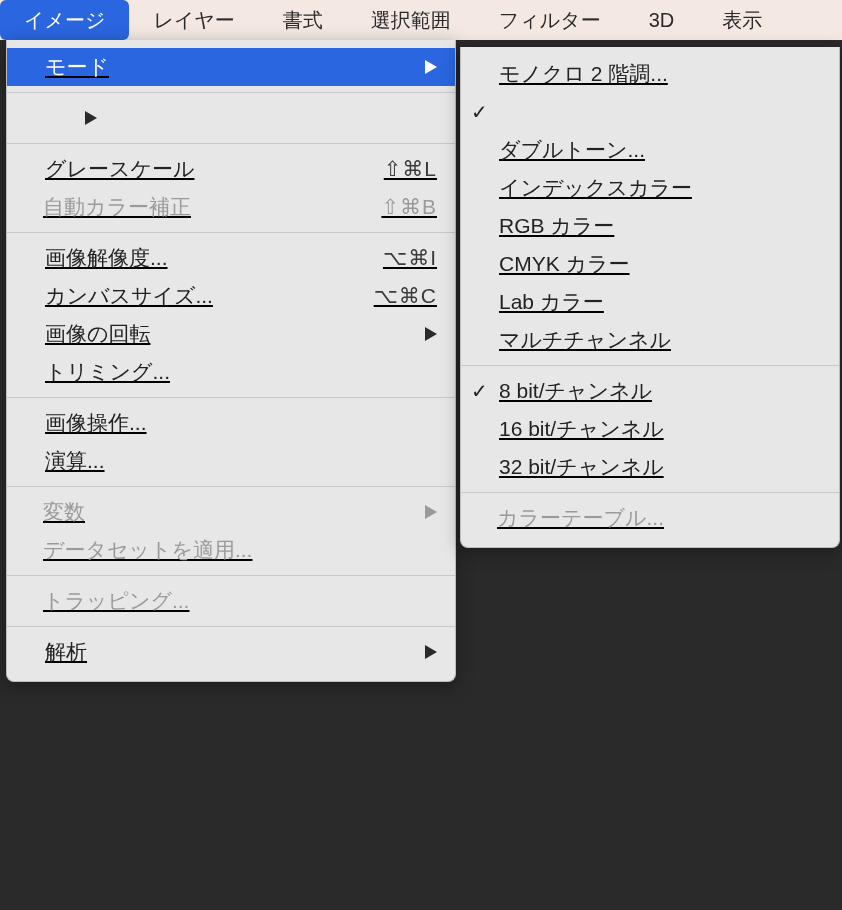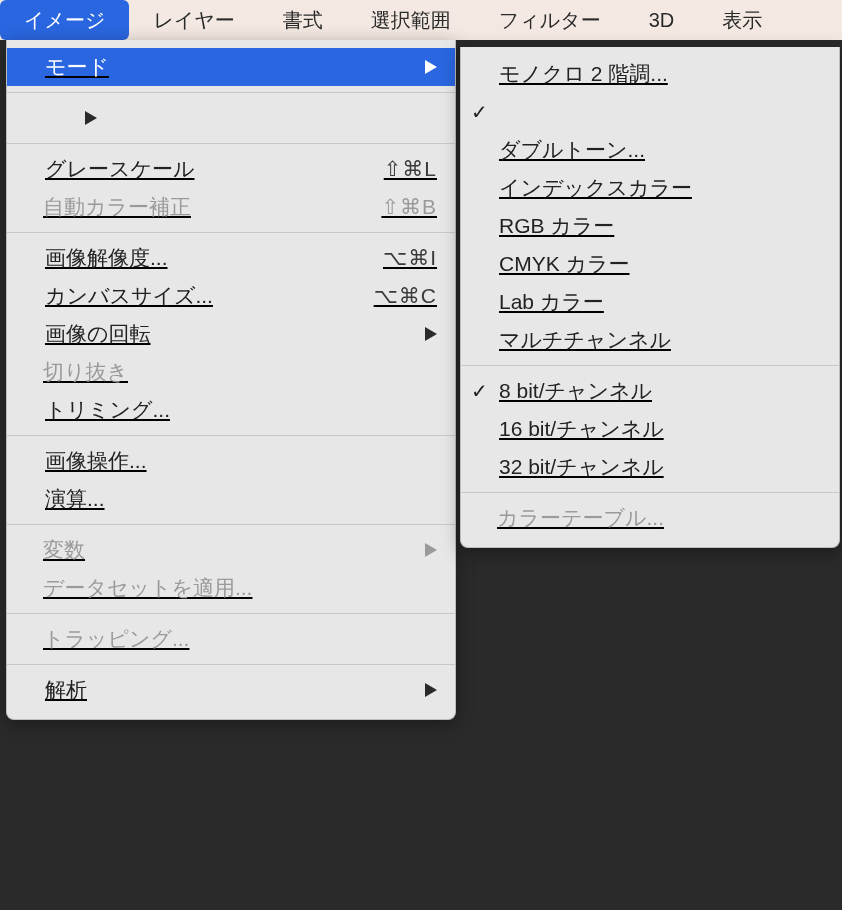--- a/index.html
+++ b/index.html
@@ -164,23 +164,20 @@
       <span class="shortcut">⌥⌘C</span>
     </div>
     <div class="item">
       <span class="label">画像の回転</span>
       <span class="arrow">
         <svg width="12" height="14">
           <polygon points="0,0 12,7 0,14" fill="#2a2a2a"></polygon>
         </svg>
       </span>
     </div>
-    <div class="item disabled">
-      <span class="label">切り抜き</span>
-    </div>
     <div class="item">
       <span class="label">トリミング...</span>
     </div>
     <div class="sep"></div>
     <div class="item">
       <span class="label">画像操作...</span>
     </div>
     <div class="item">
       <span class="label">演算...</span>
     </div>

